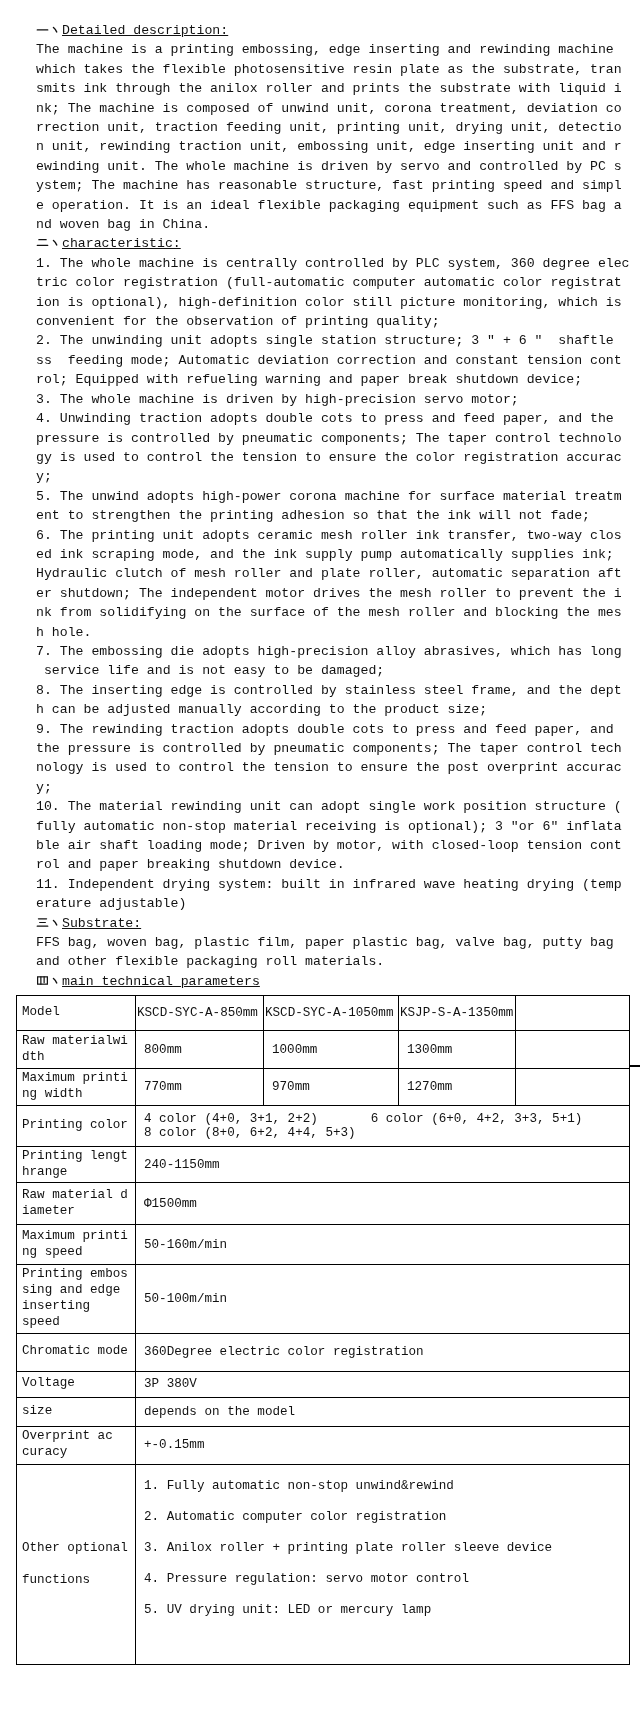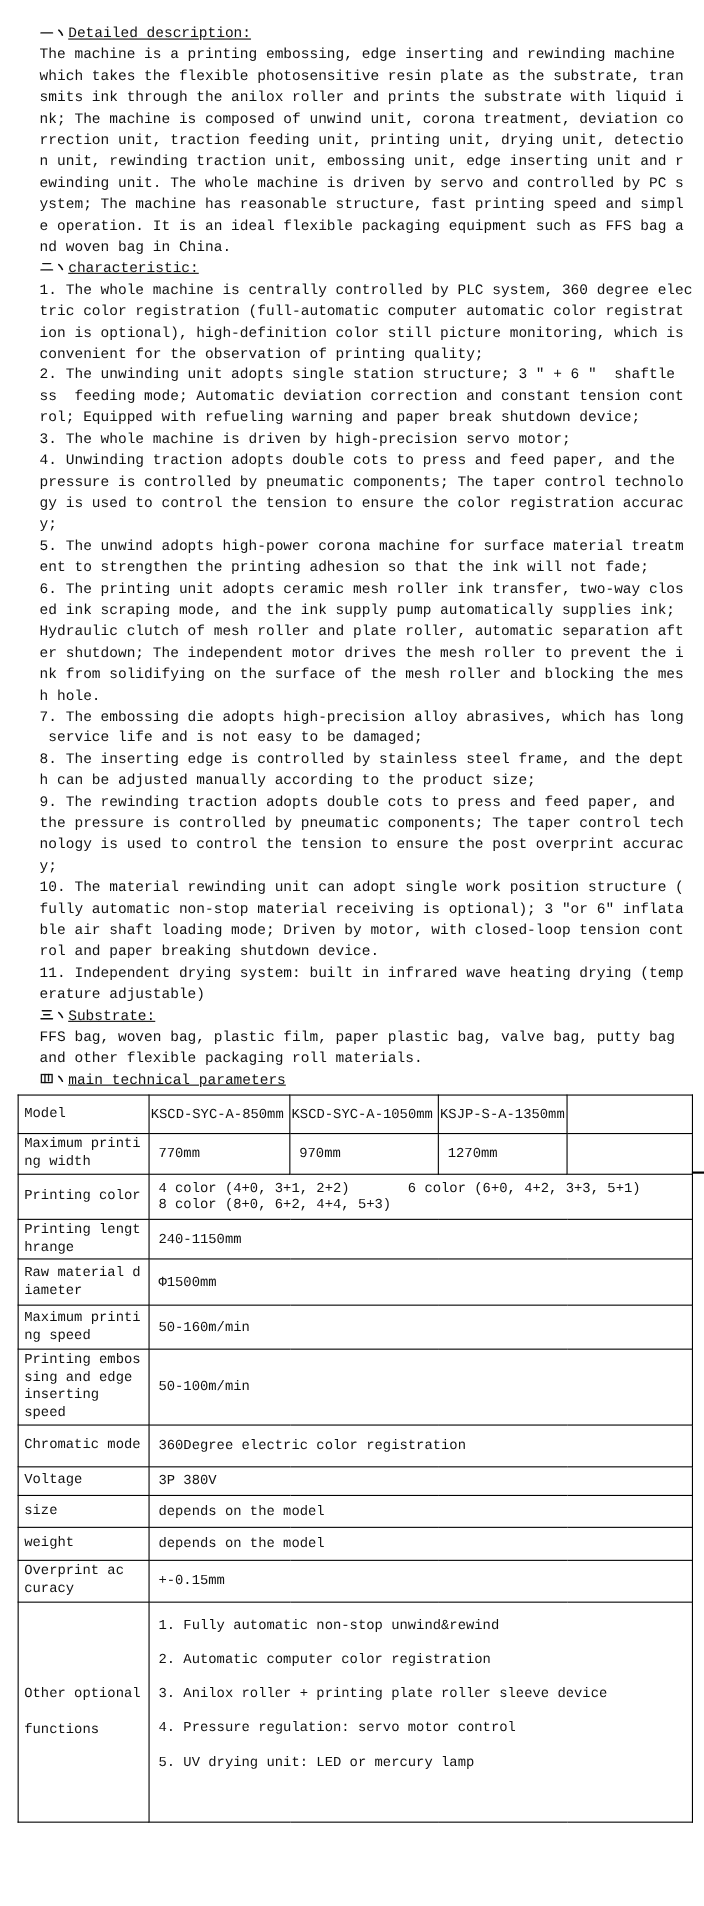--- a/index.html
+++ b/index.html
@@ -122,20 +122,28 @@
       <col style="width:114px">
   </colgroup>
   <tbody>
       <tr style="height:35px">
     <td class="lbl center">Model</td>
     <td class="hdr">KSCD-SYC-A-850mm</td>
     <td class="hdr">KSCD-SYC-A-1050mm</td>
     <td class="hdr">KSJP-S-A-1350mm</td>
     <td class="hdr"></td>
   </tr>
+  <tr style="height:38px">
+    <td class="lbl">Raw materialwi
+dth</td>
+    <td class="val">800mm</td>
+    <td class="val">1000mm</td>
+    <td class="val">1300mm</td>
+    <td class="val"></td>
+  </tr>
   <tr style="height:36px">
     <td class="lbl">Maximum printi
 ng width</td>
     <td class="val">770mm</td>
     <td class="val">970mm</td>
     <td class="val">1270mm</td>
     <td class="val"></td>
   </tr>
   <tr style="height:41px">
     <td class="lbl">Printing color</td>
@@ -166,24 +174,20 @@
   <tr style="height:38px">
     <td class="lbl">Chromatic mode</td>
     <td class="val" colspan="4">360Degree electric color registration</td>
   </tr>
   <tr style="height:26px">
     <td class="lbl">Voltage</td>
     <td class="val" colspan="4">3P 380V</td>
   </tr>
   <tr style="height:29px">
     <td class="lbl">size</td>
-    <td class="val" colspan="4">depends on the model</td>
-  </tr>
-  <tr style="height:30px">
-    <td class="lbl">weight</td>
     <td class="val" colspan="4">depends on the model</td>
   </tr>
   <tr style="height:38px">
     <td class="lbl">Overprint ac
 curacy</td>
     <td class="val" colspan="4">+-0.15mm</td>
   </tr>
   <tr style="height:193px">
     <td class="lbl sparse">Other optional
 functions</td>

